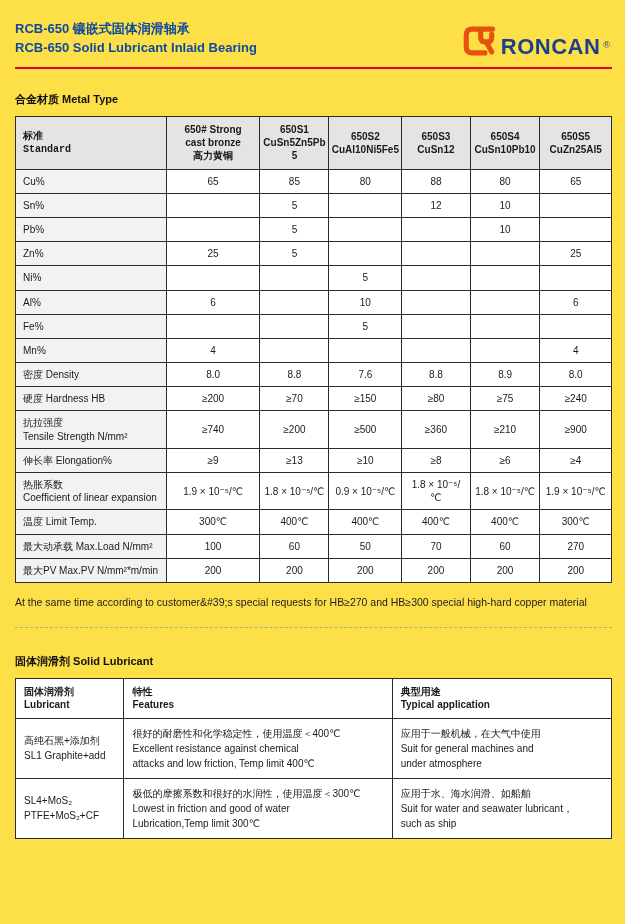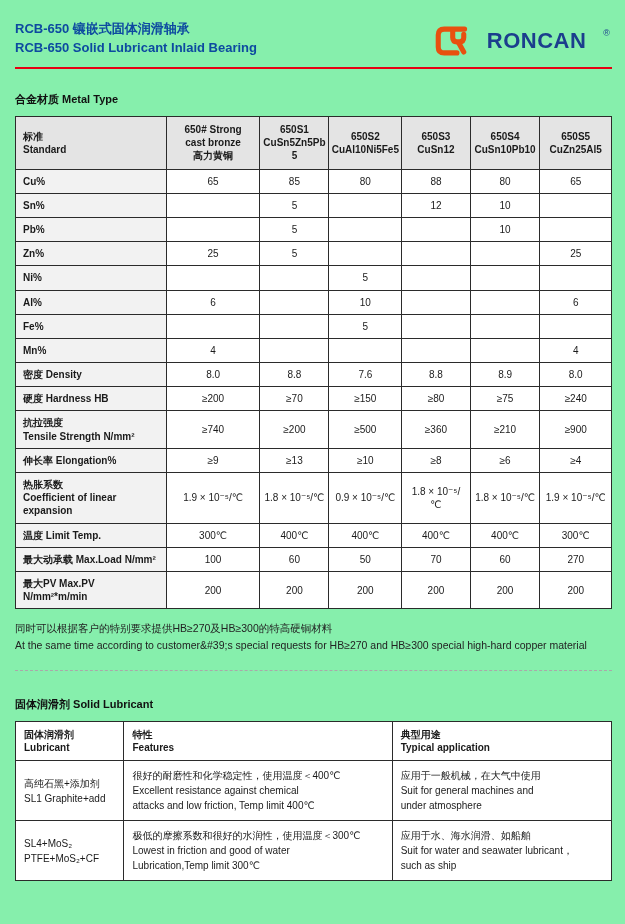--- a/index.html
+++ b/index.html
@@ -1,40 +1,40 @@
 <!DOCTYPE html>
 <html><head>
 <meta charset="utf-8">
 <style>
   html,body { margin:0; padding:0; background:#ffffff; }
   .page {
     position:relative; width:625px; height:924px; box-sizing:border-box;
-    padding:20px 13px 0 15px; background:#86efac; overflow:hidden;
+    padding:20px 13px 0 15px; background:#fde047; overflow:hidden;
     font-family:"Liberation Sans","DejaVu Sans",sans-serif; color:#1a1a1a;
   }
   
   .doc-header { display:flex; justify-content:space-between; align-items:flex-start; }
   .titles .t { font-size:13px; font-weight:bold; color:#0d4aa0; line-height:1.45; }
-  .logo { display:flex; align-items:center; gap:17px; margin-top:4px; margin-right:2px; }
+  .logo { display:flex; align-items:flex-end; gap:3px; margin-top:4px; margin-right:2px; }
   .brand { font-size:22px; font-weight:bold; color:#1b3e8d; letter-spacing:0.5px; line-height:1; }
   .reg { font-size:9px; color:#1b3e8d; position:relative; top:-8px; }
   .red-rule { height:2px; background:#e60012; margin-top:9px; }
 
   h2.sec { font-size:11px; font-weight:bold; color:#111; margin:23px 0 9px 0; }
 
   table { width:100%; border-collapse:collapse; table-layout:fixed; }
   table.grid { border:1.5px solid #1a1a1a; font-size:10px; }
   table.grid th, table.grid td {
     border:1px solid #2b2b2b; padding:5px 4px; line-height:1.32;
     white-space:pre-line; word-wrap:break-word; vertical-align:middle;
   }
   
   #metal-table thead th { background:#e4e4e4; font-weight:bold; text-align:center; padding:6px 2px; }
-  #metal-table thead th.corner { text-align:left; padding-left:7px; }
-  #metal-table tbody th { background:#f2f2f2; font-weight:bold; text-align:left; padding-left:7px; }
+  #metal-table thead th.corner { text-align:left; padding-left:7px;font-family:Liberation Mono, monospace; }
+  #metal-table tbody th { background:#f2f2f2; font-weight:normal; text-align:left; padding-left:7px; }
   #metal-table tbody td { text-align:center; background:#fff; }
 
   .note { margin-top:11px; font-size:10.5px; line-height:1.55; color:#222; }
   .dashed-divider { border-top:1px dashed #a9a9a9; margin-top:17px; }
 
   
   #lub-table th { background:#fff; font-weight:bold; text-align:left; padding:6px 8px; vertical-align:middle; }
   #lub-table td { background:#fff; text-align:left; padding:7px 8px; line-height:1.5; vertical-align:middle; }
 </style>
 </head>
@@ -237,21 +237,20 @@
           <td>200</td>
           <td>200</td>
           <td>200</td>
           <td>200</td>
           <td>200</td>
         </tr>
       </tbody>
   </table>
 
   <div class="note">
-    <div>同时可以根据客户的特别要求提供HB≥270及HB≥300的特高硬铜材料</div>
     <div>At the same time according to customer&amp;#39;s special requests for HB≥270 and HB≥300 special high-hard copper material</div>
   </div>
 
   <div class="dashed-divider"></div>
 
   <h2 class="sec" style="margin-top:26px">固体润滑剂 Solid Lubricant</h2>
 
   <table class="grid" id="lub-table">
     <colgroup>
       <col style="width:18.2%">

